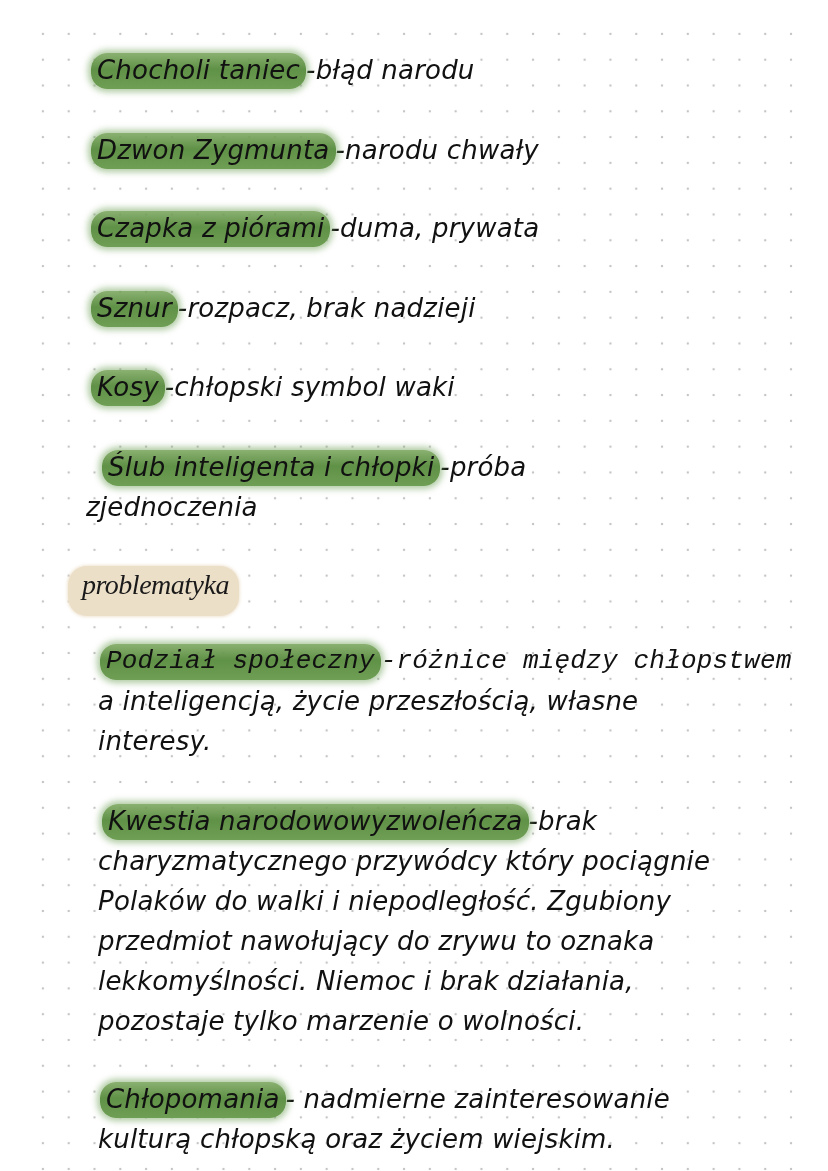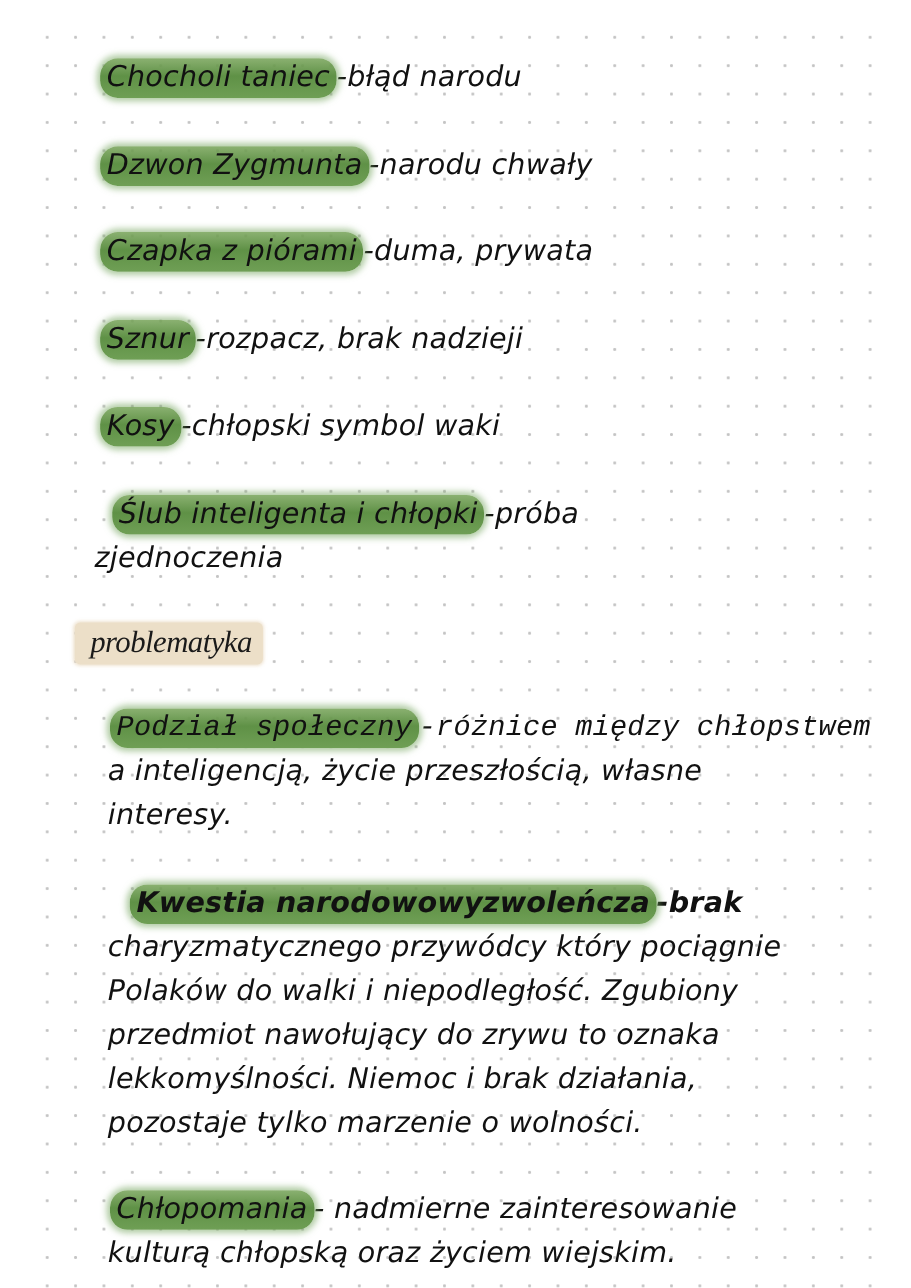--- a/index.html
+++ b/index.html
@@ -50,22 +50,22 @@
       margin-left: -6px;
       border-radius: 16px;
       background: linear-gradient(180deg, rgba(118,163,88,0.85) 0%, #5f9146 45%, #6f9f55 100%);
       box-shadow: 0 0 6px 3px rgba(110,160,85,0.55);
     }
     .tag {
       position: absolute;
       left: 68px;
       top: 566px;
       height: 38px;
-      padding: 0 10px 0 14px;
-      border-radius: 5px;
+      padding: 0 10px 12px 14px;
+      border-radius: 19px;
       background: #ecdfc8;
       box-shadow: 0 0 3px 1px rgba(236,223,200,0.8);
       font-family: "Liberation Serif", serif;
       font-style: italic;
       font-size: 28px;
       line-height: 38px;
       color: #1a1a1a;
       letter-spacing: -0.5px;
     }
   </style>
@@ -102,21 +102,21 @@
   <div class="line" style="left:86px; top:492px;">zjednoczenia</div>
 
   <div class="tag">problematyka</div>
 
   <div class="line" style="left:106px; top:646px;font-family:Liberation Mono, monospace;">
     <span class="hl">Podział społeczny</span><span>-</span><span>różnice między chłopstwem</span>
   </div>
   <div class="line" style="left:98px; top:686px;">a inteligencją, życie przeszłością, własne</div>
   <div class="line" style="left:98px; top:726px;">interesy.</div>
 
-  <div class="line" style="left:124px; top:806px;font-weight:bold;">
+  <div class="line" style="left:108px; top:806px;">
     <span class="hl">Kwestia narodowowyzwoleńcza</span><span>-</span><span>brak</span>
   </div>
   <div class="line" style="left:98px; top:846px;">charyzmatycznego przywódcy który pociągnie</div>
   <div class="line" style="left:98px; top:886px;">Polaków do walki i niepodległość. Zgubiony</div>
   <div class="line" style="left:98px; top:926px;">przedmiot nawołujący do zrywu to oznaka</div>
   <div class="line" style="left:98px; top:966px;">lekkomyślności. Niemoc i brak działania,</div>
   <div class="line" style="left:98px; top:1006px;">pozostaje tylko marzenie o wolności.</div>
 
   <div class="line" style="left:106px; top:1084px;">
     <span class="hl">Chłopomania</span><span>- </span><span>nadmierne zainteresowanie</span>

